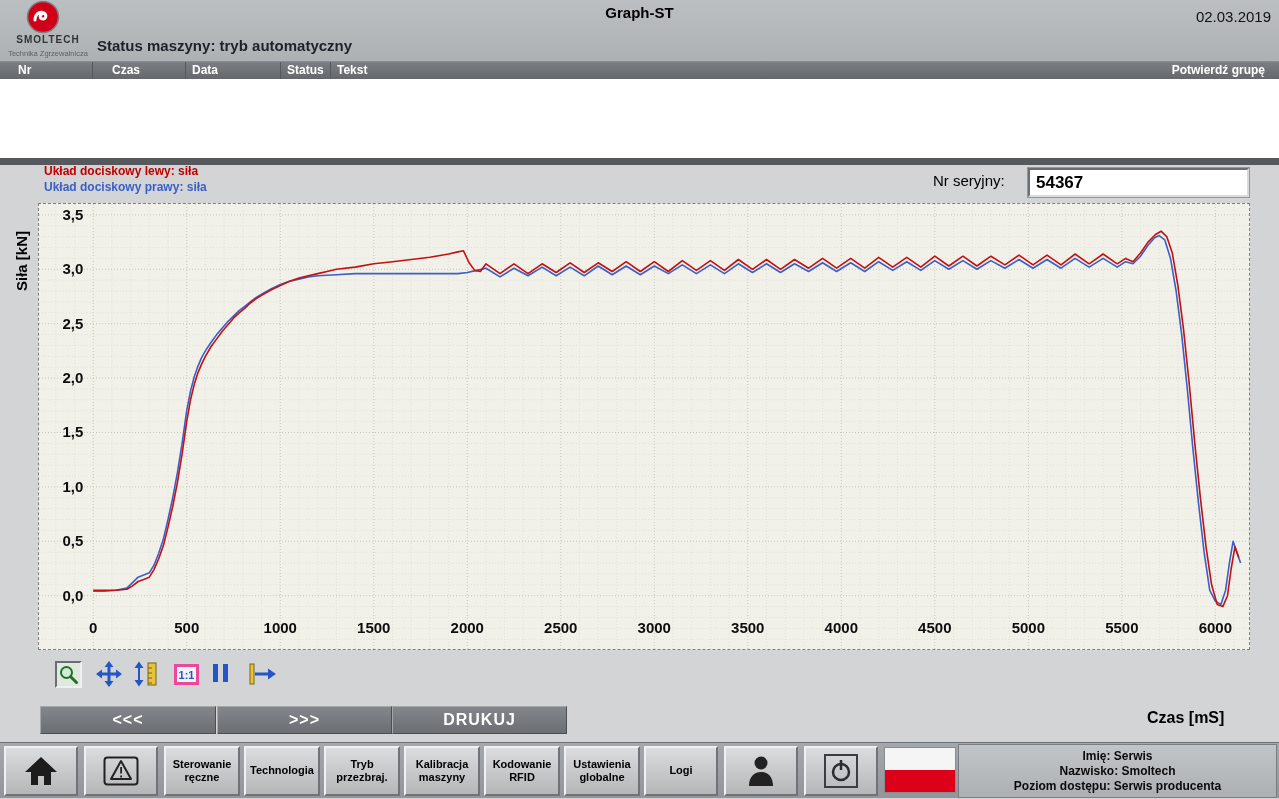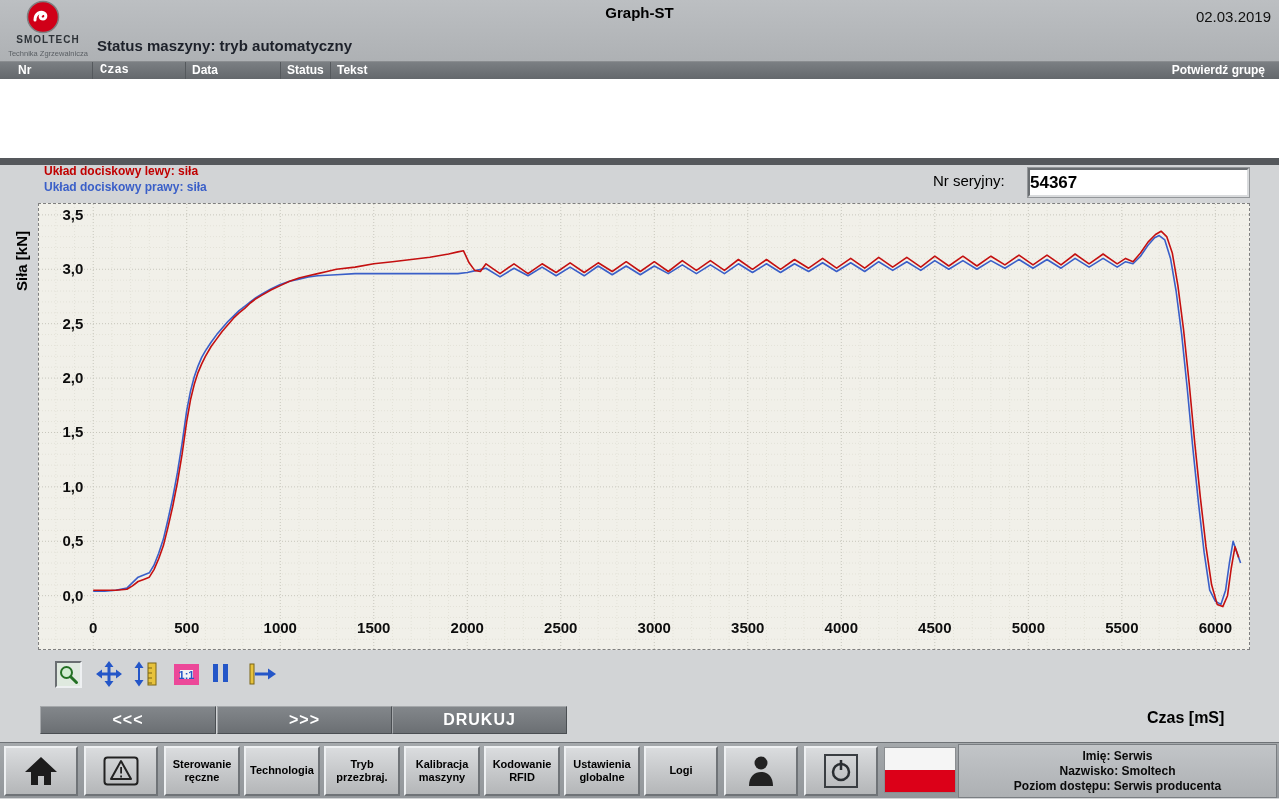--- a/index.html
+++ b/index.html
@@ -20,53 +20,53 @@
   .status-1 { top:13px;margin-top:24px; } .status-2 { top:30px; }
   .page-title { position:absolute; left:50%; transform:translateX(-50%); top:4px;
                 font-size:15px; font-weight:bold; color:#000; }
   .hdr-date { position:absolute; right:8px; top:8px; font-size:15px; color:#111; }
   .hdr-time { position:absolute; right:8px; top:35px; font-size:15px; color:#111;margin-top:40px; }
 
   
   .alarm-hdr { position:absolute; left:0; top:62px; width:1279px; height:17px;
                background:linear-gradient(#7b7f83,#64686c); color:#fff; }
   .alarm-hdr .col { position:absolute; top:1px; font-size:12px; font-weight:bold; }
-  .col-nr { left:18px; } .col-czas { left:100px;font-family:Liberation Mono, monospace; } .col-data { left:192px; }
+  .col-nr { left:18px; } .col-czas { left:112px; } .col-data { left:192px; }
   .col-status { left:287px; } .col-tekst { left:337px; }
   .col-confirm { position:absolute; right:14px; top:1px; font-size:12px; font-weight:bold; cursor:pointer; }
   .col-sep { position:absolute; top:0; width:1px; height:17px; background:#55595d; }
   .alarm-list { position:absolute; left:0; top:79px; width:1279px; height:79px; background:#ffffff; }
   .strip { position:absolute; left:0; top:158px; width:1279px; height:7px; background:#55585c; }
 
   
   .legend-item { position:absolute; left:44px; font-size:12px; font-weight:bold; }
   .legend-1 { top:164px; } .legend-2 { top:180px; }
   .serial-label { position:absolute; left:933px; top:172px; font-size:15px; font-weight:normal; color:#000; }
   .serial-input { position:absolute; left:1028px; top:168px; width:221px; height:29px;
                   background:#fff; border:2px solid; border-color:#6a6e72 #d9dbdd #d9dbdd #6a6e72;
                   outline:1px solid #94979a; font-family:"Liberation Sans",sans-serif;
-                  font-size:17px; font-weight:bold; color:#000; padding-left:0; }
+                  font-size:17px; font-weight:bold; color:#000; padding-left:6px; }
   .ylabel { position:absolute; left:13px; top:291px; transform:rotate(-90deg); transform-origin:0 0;
             font-size:15px; font-weight:bold; color:#000; white-space:nowrap; }
   .plot { position:absolute; left:38px; top:203px; width:1212px; height:447px;
           background:#f1f0e9; border:1px dashed #7f7f7f; }
   .plot svg { display:block; }
   .grid-minor { stroke:#e3e2d8; stroke-width:1; stroke-dasharray:1 2; }
   .grid-major { stroke:#c7c6bc; stroke-width:1; stroke-dasharray:1 2; }
   .tick { font-family:"Liberation Sans",sans-serif; font-weight:bold; font-size:15px; fill:#0d0d0d; }
   .tick-x { text-anchor:middle; } .tick-y { text-anchor:end; }
 
   
   .tool { position:absolute; top:661px; cursor:pointer; }
   .tool-zoom { left:55px; width:27px; height:27px; background:#dfe9df;
                border:2px solid; border-color:#6a6e72 #eef0f2 #eef0f2 #6a6e72;
                display:flex; align-items:center; justify-content:center; }
   .tool-pan { left:96px; } .tool-vscale { left:133px; }
   .tool-one2one { left:174px; top:664px; width:25px; height:21px; background:#f2f3f4;
-                  border:6px solid #ec4899; display:flex; align-items:center; justify-content:center;
+                  border:3px solid #ec4899; display:flex; align-items:center; justify-content:center;
                   font-size:11px; font-weight:bold; color:#2456c8; }
   .tool-pause { left:213px; top:664px; display:flex; gap:5px; }
   .tool-pause .bar { width:5px; height:18px; background:#2456c8; }
   .tool-hmove { left:247px; }
 
   
   .ctl-btn { position:absolute; top:706px; height:28px; background:linear-gradient(#83878b,#6b6f73);
              border:1px solid #4a4e52; border-top-color:#a5a8ab; border-left-color:#a5a8ab;
              color:#fff; font-size:16px; font-weight:bold; text-align:center; line-height:26px;
              cursor:pointer; letter-spacing:1px; }

